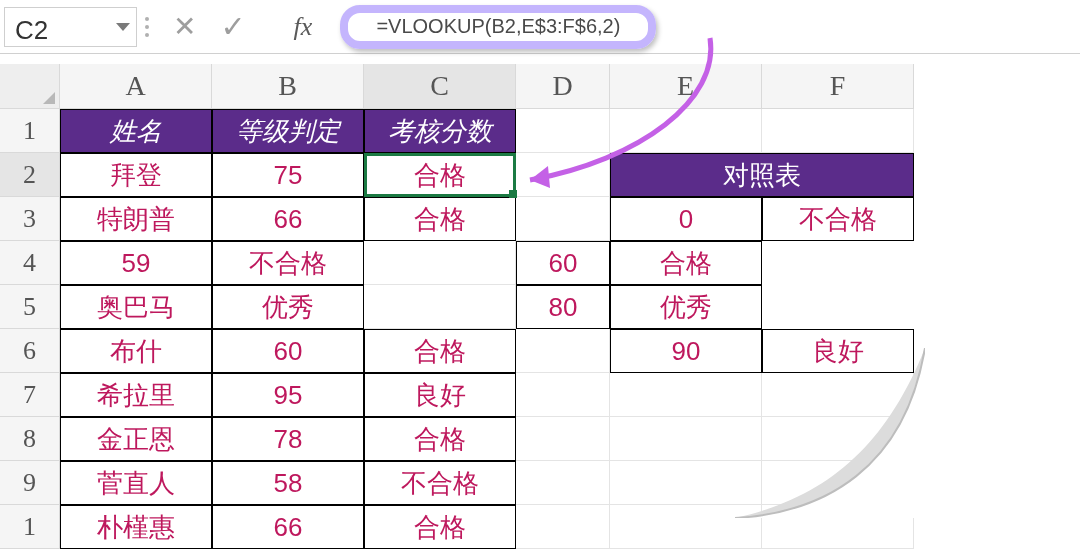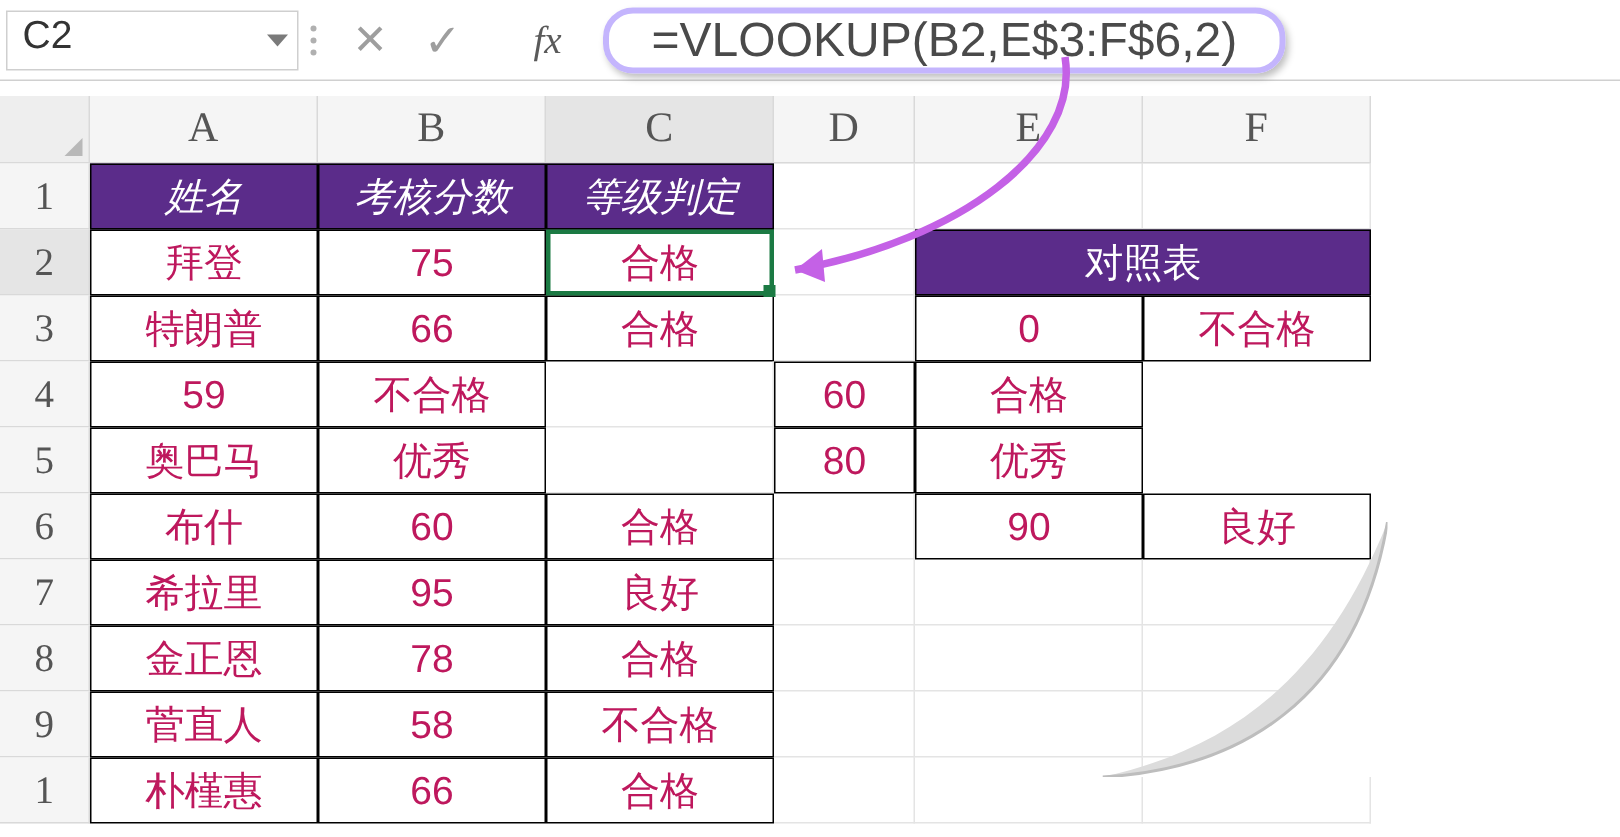--- a/index.html
+++ b/index.html
@@ -16,26 +16,26 @@
   
   .formula-bar {
     display: flex;
     align-items: center;
     height: 54px;
     border-bottom: 1px solid #d0d0d0;
     padding-left: 4px;
     gap: 8px;
   }
   .name-box {
-    width: 195px;
+    width: 133px;
     height: 40px;
     border: 1px solid #cfcfcf;
     background: #fff;
     display: flex;
-    align-items: flex-start;
+    align-items: flex-end;
     padding: 0 10px;
     font-family: Arial, sans-serif;
     font-size: 26px;
     color: #333;
     position: relative;
   }
   .nb-dropdown {
     position: absolute;
     right: 6px;
     top: 50%;
@@ -59,25 +59,25 @@
   .fb-check { font-family: Arial, sans-serif; font-size: 30px; }
   .fx {
     font-style: italic;
     font-family: Liberation Serif, serif;
     font-size: 26px;
     color: #5a5a5a;
     padding-left: 24px;
   }
   .formula-pill {
     margin-left: 20px;
-    border: 4px solid #c4b5fd;
+    border: 8px solid #c4b5fd;
     border-radius: 20px;
     padding: 2px 28px;
     font-family: Arial, sans-serif;
-    font-size: 32px;
+    font-size: 20px;
     color: #4a4a4a;
     display: flex;
     align-items: center;
     height: 44px;
     position: relative;
     box-shadow: 2px 3px 5px rgba(0,0,0,0.25);
   }
 
   
   .grid {
@@ -234,22 +234,22 @@
     <div>E</div>
     <div>F</div>
   </div>
 
   <div class="rows">
     <div class="sel-outline"></div>
 
     <div class="row">
       <div class="rownum">1</div>
       <div class="cell purple-head">姓名</div>
+      <div class="cell purple-head">等级判定</div>
       <div class="cell purple-head">考核分数</div>
-      <div class="cell purple-head">等级判定</div>
       <div class="cell"></div>
       <div class="cell"></div>
       <div class="cell"></div>
     </div>
 
     <div class="row">
       <div class="rownum selrow">2</div>
       <div class="cell kaiti borderblack">拜登</div>
       <div class="cell num borderblack">75</div>
       <div class="cell kaiti borderblack">合格</div>

